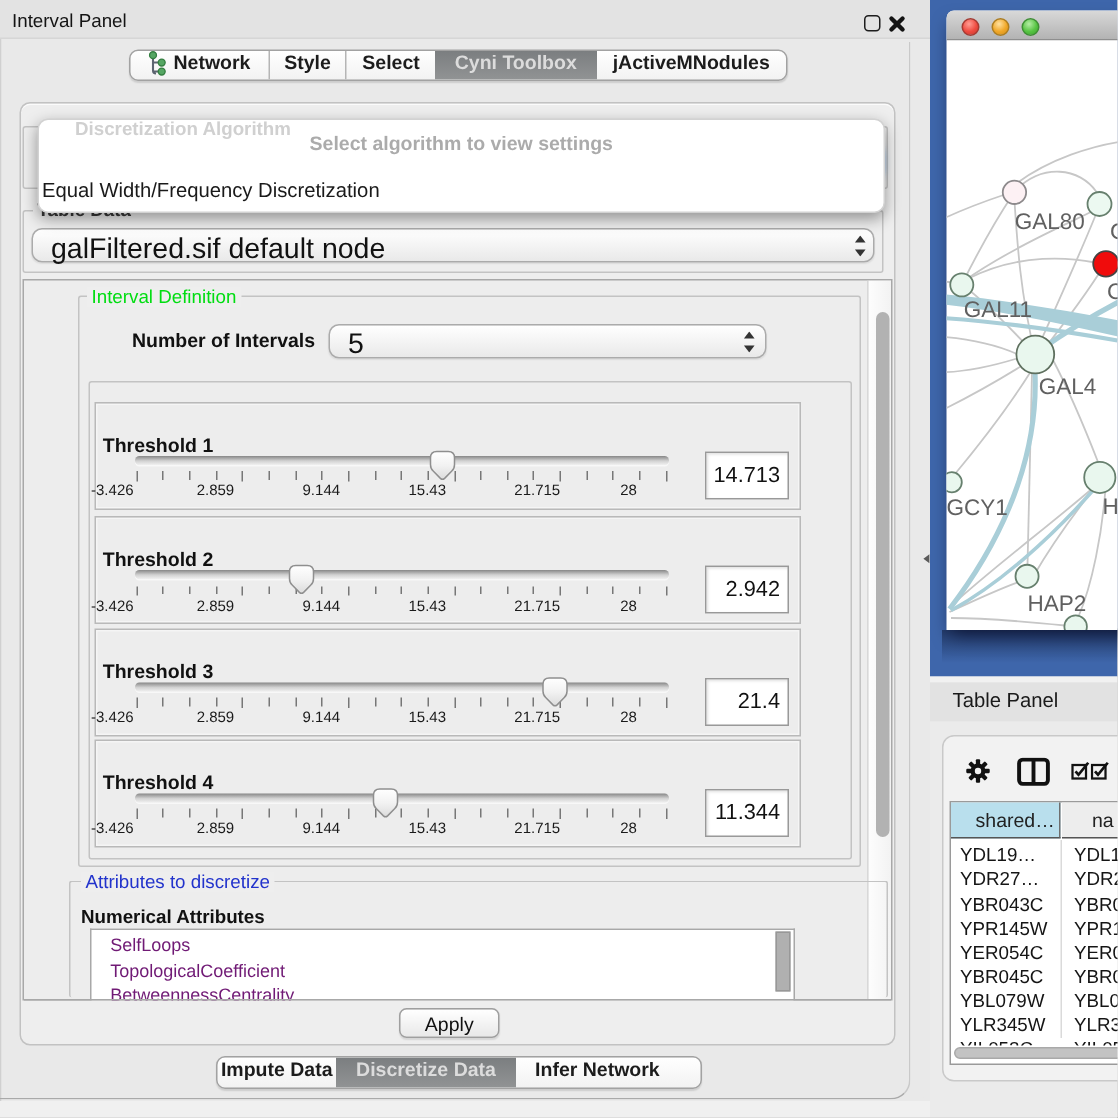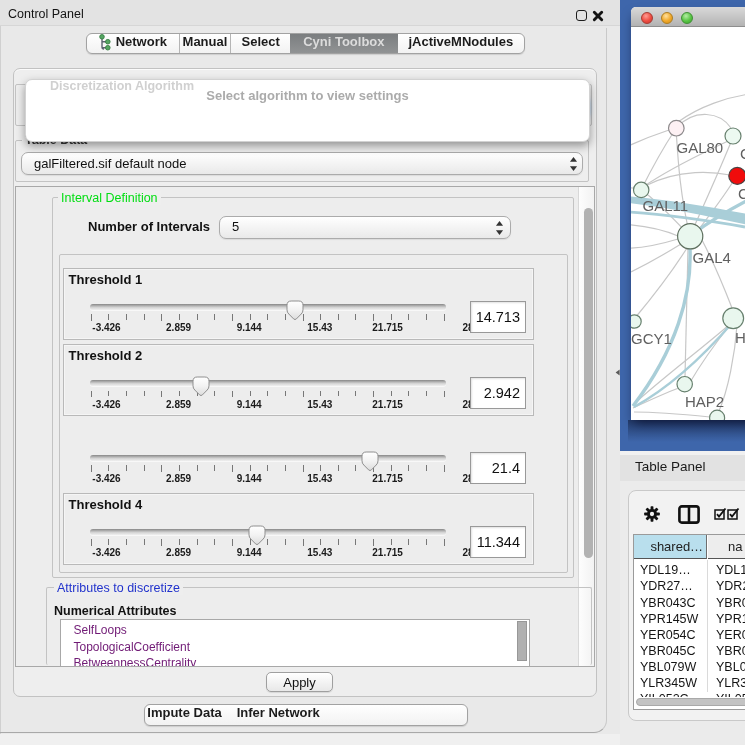--- a/index.html
+++ b/index.html
@@ -19,35 +19,35 @@
 .seg{height:100%;display:flex;justify-content:center;font-size:13px;font-weight:600;color:#1c1c1c;position:relative}
 .seg.dark{background:linear-gradient(#7b7e80,#919394);color:#dcdcdc}
 .sep{width:1px;height:100%;background:#b5b5b5}
 
 #opanel{position:absolute;left:13px;top:68px;width:584px;height:629px;background:#eeeeee;
 border:1px solid #c2c2c2;border-radius:7px;box-shadow:inset 0 1px 0 #fbfbfb}
 .group{position:absolute;border:1px solid #c3c3c3;border-radius:2px}
 .gtitle{position:absolute;font-size:12.5px;background:#eeeeee;padding:0 3px;white-space:nowrap}
 
 .combo{position:absolute;height:23px;border:1px solid #ababab;border-radius:7px;
-background:linear-gradient(#ffffff,#e9e9e9);box-shadow:0 1px 1px rgba(0,0,0,0.08);font-size:13px;color:#111}
+background:linear-gradient(#ffffff,#e9e9e9);box-shadow:0 1px 1px rgba(0,0,0,0.08);font-size:19px;color:#111}
 .combo .ctext{position:absolute;left:12px;top:2.5px}
 .updn{position:absolute;width:9px;height:14px}
 
 #scrollpane{position:absolute;left:15px;top:186px;width:580px;height:481px;border:1px solid #a8a8a8;
 background:#ededed;overflow:hidden}
 #vsbtrack{position:absolute;left:562px;top:0px;width:18px;height:481px;background:linear-gradient(90deg,#fdfdfd,#f1f1f1);border-left:1px solid #d8d8d8}
 #vsbthumb{position:absolute;left:567.5px;top:21px;width:9px;height:350px;background:#b2b2b2;border-radius:4.5px}
 
 .tbox{position:absolute;left:63px;width:471px;height:72px;border:1px solid #b9b9b9;box-shadow:inset 0 0 0 1px #f5f5f5}
-.ttitle{position:absolute;left:4.5px;top:3px;font-size:13px;font-weight:bold;color:#111}
+.ttitle{position:absolute;left:4.5px;top:20px;font-size:13px;font-weight:bold;color:#111}
 .track{position:absolute;left:90px;width:356px;height:6px;border-radius:3px;
 background:linear-gradient(#878787,#d2d2d2 55%,#f0f0f0);box-shadow:0 1px 0 #f8f8f8}
 .tick{position:absolute;width:1px;background:#777}
-.tlab{position:absolute;width:60px;text-align:right;font-size:10px;font-weight:bold;color:#1a1a1a}
+.tlab{position:absolute;width:60px;text-align:left;font-size:10px;font-weight:normal;color:#1a1a1a}
 .thumb{position:absolute}
 .vfield{position:absolute;left:470px;width:56px;height:32px;background:#fff;border:1px solid #999;
 box-shadow:inset 1px 1px 2px rgba(0,0,0,0.12);font-size:14.5px;color:#111;text-align:right;padding:7px 5px 0 0}
 
 #attrlist{position:absolute;left:59.5px;top:619px;width:470.5px;height:47.5px;background:#fff;border:1px solid #a8a8a8;border-bottom:none;overflow:hidden}
 .litem{position:absolute;left:13px;font-size:12px;color:#701a75}
 
 #apply{position:absolute;left:266px;top:671.5px;width:67px;height:20.5px;border:1px solid #9f9f9f;border-radius:5px;
 background:linear-gradient(#ffffff,#e8e8e8);font-size:13px;color:#111;text-align:center;padding-top:2px;box-shadow:0 1px 1px rgba(0,0,0,0.1)}
 
@@ -199,21 +199,21 @@
       <div class="trow" style="left:640px;top:0px">YIL052C</div>
       <div class="trow" style="left:716px;top:0px">YIL05</div>
     </div>
 <div id="colsep"></div>
 
 <div id="hsbthumb"></div>
 
 
 <div id="lwin"></div>
 <div id="titlebar">
-      <div class="t">Control Panel</div>
+      <div class="t">Interval Panel</div>
     </div>
 <div id="floatbtn"></div>
 <svg class="icon" style="left:592px;top:10px" width="12" height="12" viewBox="0 0 12 12">
  <g stroke="#131313" stroke-width="2.9" stroke-linecap="round">
         <line x1="2.3" y1="2.3" x2="9.7" y2="9.7"></line>
         <line x1="9.7" y1="2.3" x2="2.3" y2="9.7"></line>
       </g>
 </svg>
 
 <div id="opanel"></div>
@@ -259,21 +259,23 @@
 </svg>
 <div class="vfield" style="top:300.5px">14.713</div><div class="tbox" style="top:344px">
   <div class="ttitle">Threshold 2</div>
 </div>
 <div class="track" style="top:380.2px"></div>
 <div class="tick" style="left:90.7px;top:390.5px;height:6.5px"></div><div class="tick" style="left:108.3px;top:390.5px;height:5.5px"></div><div class="tick" style="left:126.0px;top:390.5px;height:5.5px"></div><div class="tick" style="left:143.7px;top:390.5px;height:5.5px"></div><div class="tick" style="left:161.3px;top:390.5px;height:6.5px"></div><div class="tick" style="left:179.0px;top:390.5px;height:5.5px"></div><div class="tick" style="left:196.6px;top:390.5px;height:5.5px"></div><div class="tick" style="left:214.3px;top:390.5px;height:5.5px"></div><div class="tick" style="left:231.9px;top:390.5px;height:6.5px"></div><div class="tick" style="left:249.6px;top:390.5px;height:5.5px"></div><div class="tick" style="left:267.2px;top:390.5px;height:5.5px"></div><div class="tick" style="left:284.9px;top:390.5px;height:5.5px"></div><div class="tick" style="left:302.5px;top:390.5px;height:6.5px"></div><div class="tick" style="left:320.1px;top:390.5px;height:5.5px"></div><div class="tick" style="left:337.8px;top:390.5px;height:5.5px"></div><div class="tick" style="left:355.4px;top:390.5px;height:5.5px"></div><div class="tick" style="left:373.1px;top:390.5px;height:6.5px"></div><div class="tick" style="left:390.7px;top:390.5px;height:5.5px"></div><div class="tick" style="left:408.4px;top:390.5px;height:5.5px"></div><div class="tick" style="left:426.0px;top:390.5px;height:5.5px"></div><div class="tick" style="left:443.7px;top:390.5px;height:6.5px"></div>
 <div class="tlab" style="left:60.7px;top:398.5px">-3.426</div><div class="tlab" style="left:131.1px;top:398.5px">2.859</div><div class="tlab" style="left:201.7px;top:398.5px">9.144</div><div class="tlab" style="left:272.3px;top:398.5px">15.43</div><div class="tlab" style="left:342.9px;top:398.5px">21.715</div><div class="tlab" style="left:413.5px;top:398.5px">28</div>
 <svg class="thumb" style="left:191.6px;top:376.2px" width="18" height="21" viewBox="0 0 18 21">
 <path d="M1 5.2 Q1 1 5.2 1 L12.8 1 Q17 1 17 5.2 L17 9.8 Q17 12.4 15.2 14 L10.4 18.9 Q9 20.2 7.6 18.9 L2.8 14 Q1 12.4 1 9.8 Z" fill="url(#thg)" stroke="#8f8f8f" stroke-width="1"></path>
 </svg>
-<div class="vfield" style="top:377px">2.942</div>
+<div class="vfield" style="top:377px">2.942</div><div class="tbox" style="top:418.5px">
+  <div class="ttitle">Threshold 3</div>
+</div>
 <div class="track" style="top:454.7px"></div>
 <div class="tick" style="left:90.7px;top:465.0px;height:6.5px"></div><div class="tick" style="left:108.3px;top:465.0px;height:5.5px"></div><div class="tick" style="left:126.0px;top:465.0px;height:5.5px"></div><div class="tick" style="left:143.7px;top:465.0px;height:5.5px"></div><div class="tick" style="left:161.3px;top:465.0px;height:6.5px"></div><div class="tick" style="left:179.0px;top:465.0px;height:5.5px"></div><div class="tick" style="left:196.6px;top:465.0px;height:5.5px"></div><div class="tick" style="left:214.3px;top:465.0px;height:5.5px"></div><div class="tick" style="left:231.9px;top:465.0px;height:6.5px"></div><div class="tick" style="left:249.6px;top:465.0px;height:5.5px"></div><div class="tick" style="left:267.2px;top:465.0px;height:5.5px"></div><div class="tick" style="left:284.9px;top:465.0px;height:5.5px"></div><div class="tick" style="left:302.5px;top:465.0px;height:6.5px"></div><div class="tick" style="left:320.1px;top:465.0px;height:5.5px"></div><div class="tick" style="left:337.8px;top:465.0px;height:5.5px"></div><div class="tick" style="left:355.4px;top:465.0px;height:5.5px"></div><div class="tick" style="left:373.1px;top:465.0px;height:6.5px"></div><div class="tick" style="left:390.7px;top:465.0px;height:5.5px"></div><div class="tick" style="left:408.4px;top:465.0px;height:5.5px"></div><div class="tick" style="left:426.0px;top:465.0px;height:5.5px"></div><div class="tick" style="left:443.7px;top:465.0px;height:6.5px"></div>
 <div class="tlab" style="left:60.7px;top:473.0px">-3.426</div><div class="tlab" style="left:131.1px;top:473.0px">2.859</div><div class="tlab" style="left:201.7px;top:473.0px">9.144</div><div class="tlab" style="left:272.3px;top:473.0px">15.43</div><div class="tlab" style="left:342.9px;top:473.0px">21.715</div><div class="tlab" style="left:413.5px;top:473.0px">28</div>
 <svg class="thumb" style="left:360.9px;top:450.7px" width="18" height="21" viewBox="0 0 18 21">
 <path d="M1 5.2 Q1 1 5.2 1 L12.8 1 Q17 1 17 5.2 L17 9.8 Q17 12.4 15.2 14 L10.4 18.9 Q9 20.2 7.6 18.9 L2.8 14 Q1 12.4 1 9.8 Z" fill="url(#thg)" stroke="#8f8f8f" stroke-width="1"></path>
 </svg>
 <div class="vfield" style="top:451.5px">21.4</div><div class="tbox" style="top:492.5px">
   <div class="ttitle">Threshold 4</div>
 </div>
 <div class="track" style="top:528.7px"></div>
@@ -302,34 +304,36 @@
    <g stroke="#5c6470" stroke-width="1.4" fill="none">
             <path d="M3 4 L3 13 Q3 15 5 15"></path>
             <path d="M3 7.7 L8.6 7.7"></path>
             <path d="M3 13.7 L8.6 13.7"></path>
           </g>
    <circle cx="3" cy="2.8" r="2.3" fill="#55a663" stroke="#357f42" stroke-width="0.9"></circle>
    <circle cx="8.8" cy="7.7" r="2.3" fill="#55a663" stroke="#357f42" stroke-width="0.9"></circle>
    <circle cx="8.8" cy="13.7" r="2.3" fill="#55a663" stroke="#357f42" stroke-width="0.9"></circle>
   </svg>Network</div>
  <div class="sep"></div>
- <div class="seg" style="width:51px">Manual</div>
+ <div class="seg" style="width:51px">Style</div>
  <div class="sep"></div>
  <div class="seg" style="width:59px">Select</div>
  <div class="seg dark" style="width:108px">Cyni Toolbox</div>
  <div class="seg" style="width:127px">jActiveMNodules</div>
 </div>
 
 <div class="tabbar" id="bottabs">
  <div class="seg" style="width:79px">Impute Data</div>
+ <div class="seg dark" style="width:120px">Discretize Data</div>
  <div class="seg" style="width:108.5px">Infer Network</div>
 </div>
 
 <div id="belowwin"></div>
 <div style="position:absolute;left:-2px;top:28px;width:609px;height:705px;border-right:1.5px solid #c9c9c9;border-bottom:1.5px solid #a9a9a9;border-bottom-right-radius:13px"></div><svg style="position:absolute;left:615px;top:369px" width="5" height="7" viewBox="0 0 5 7">
       <path d="M4.6 0.5 L0.6 3.5 L4.6 6.5 Z" fill="#5a5a5a"></path>
     </svg>
 
 
 <div id="popup">
  <div class="p1">Select algorithm to view settings</div>
+ <div class="p3">Equal Width/Frequency Discretization</div>
 </div>
 <div id="ghost">Discretization Algorithm</div>
 </div>
 </body></html>

